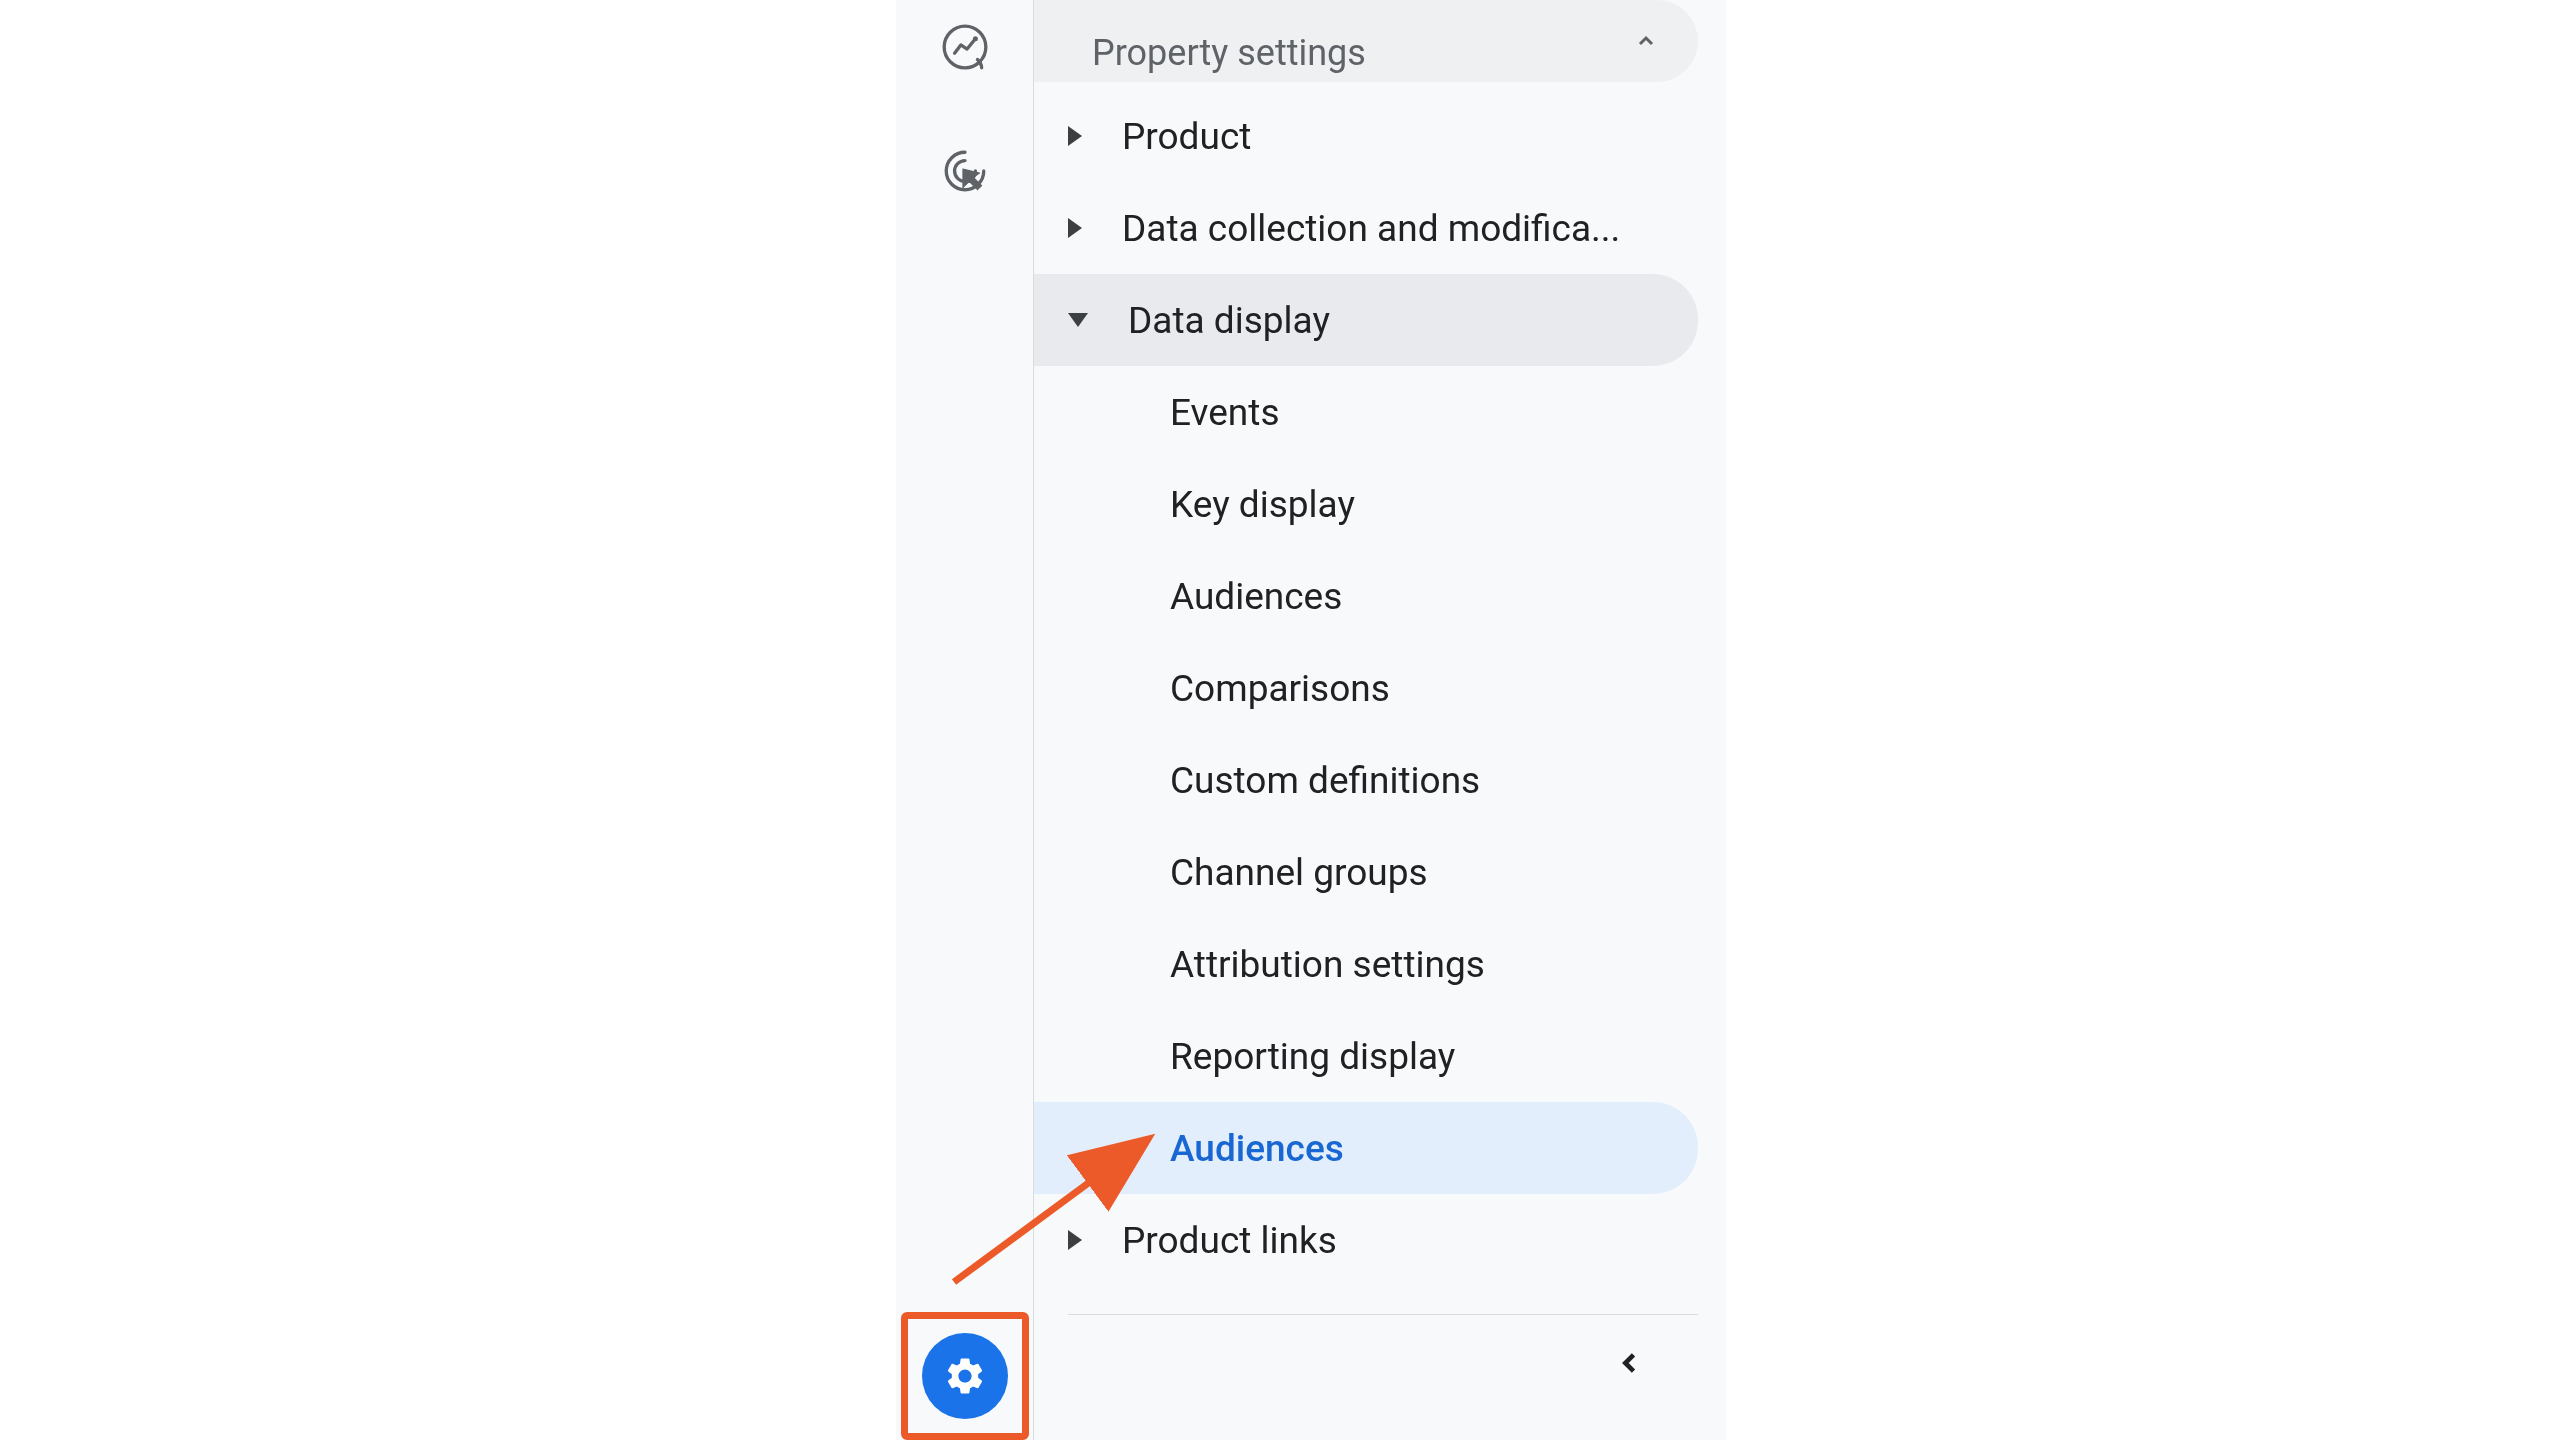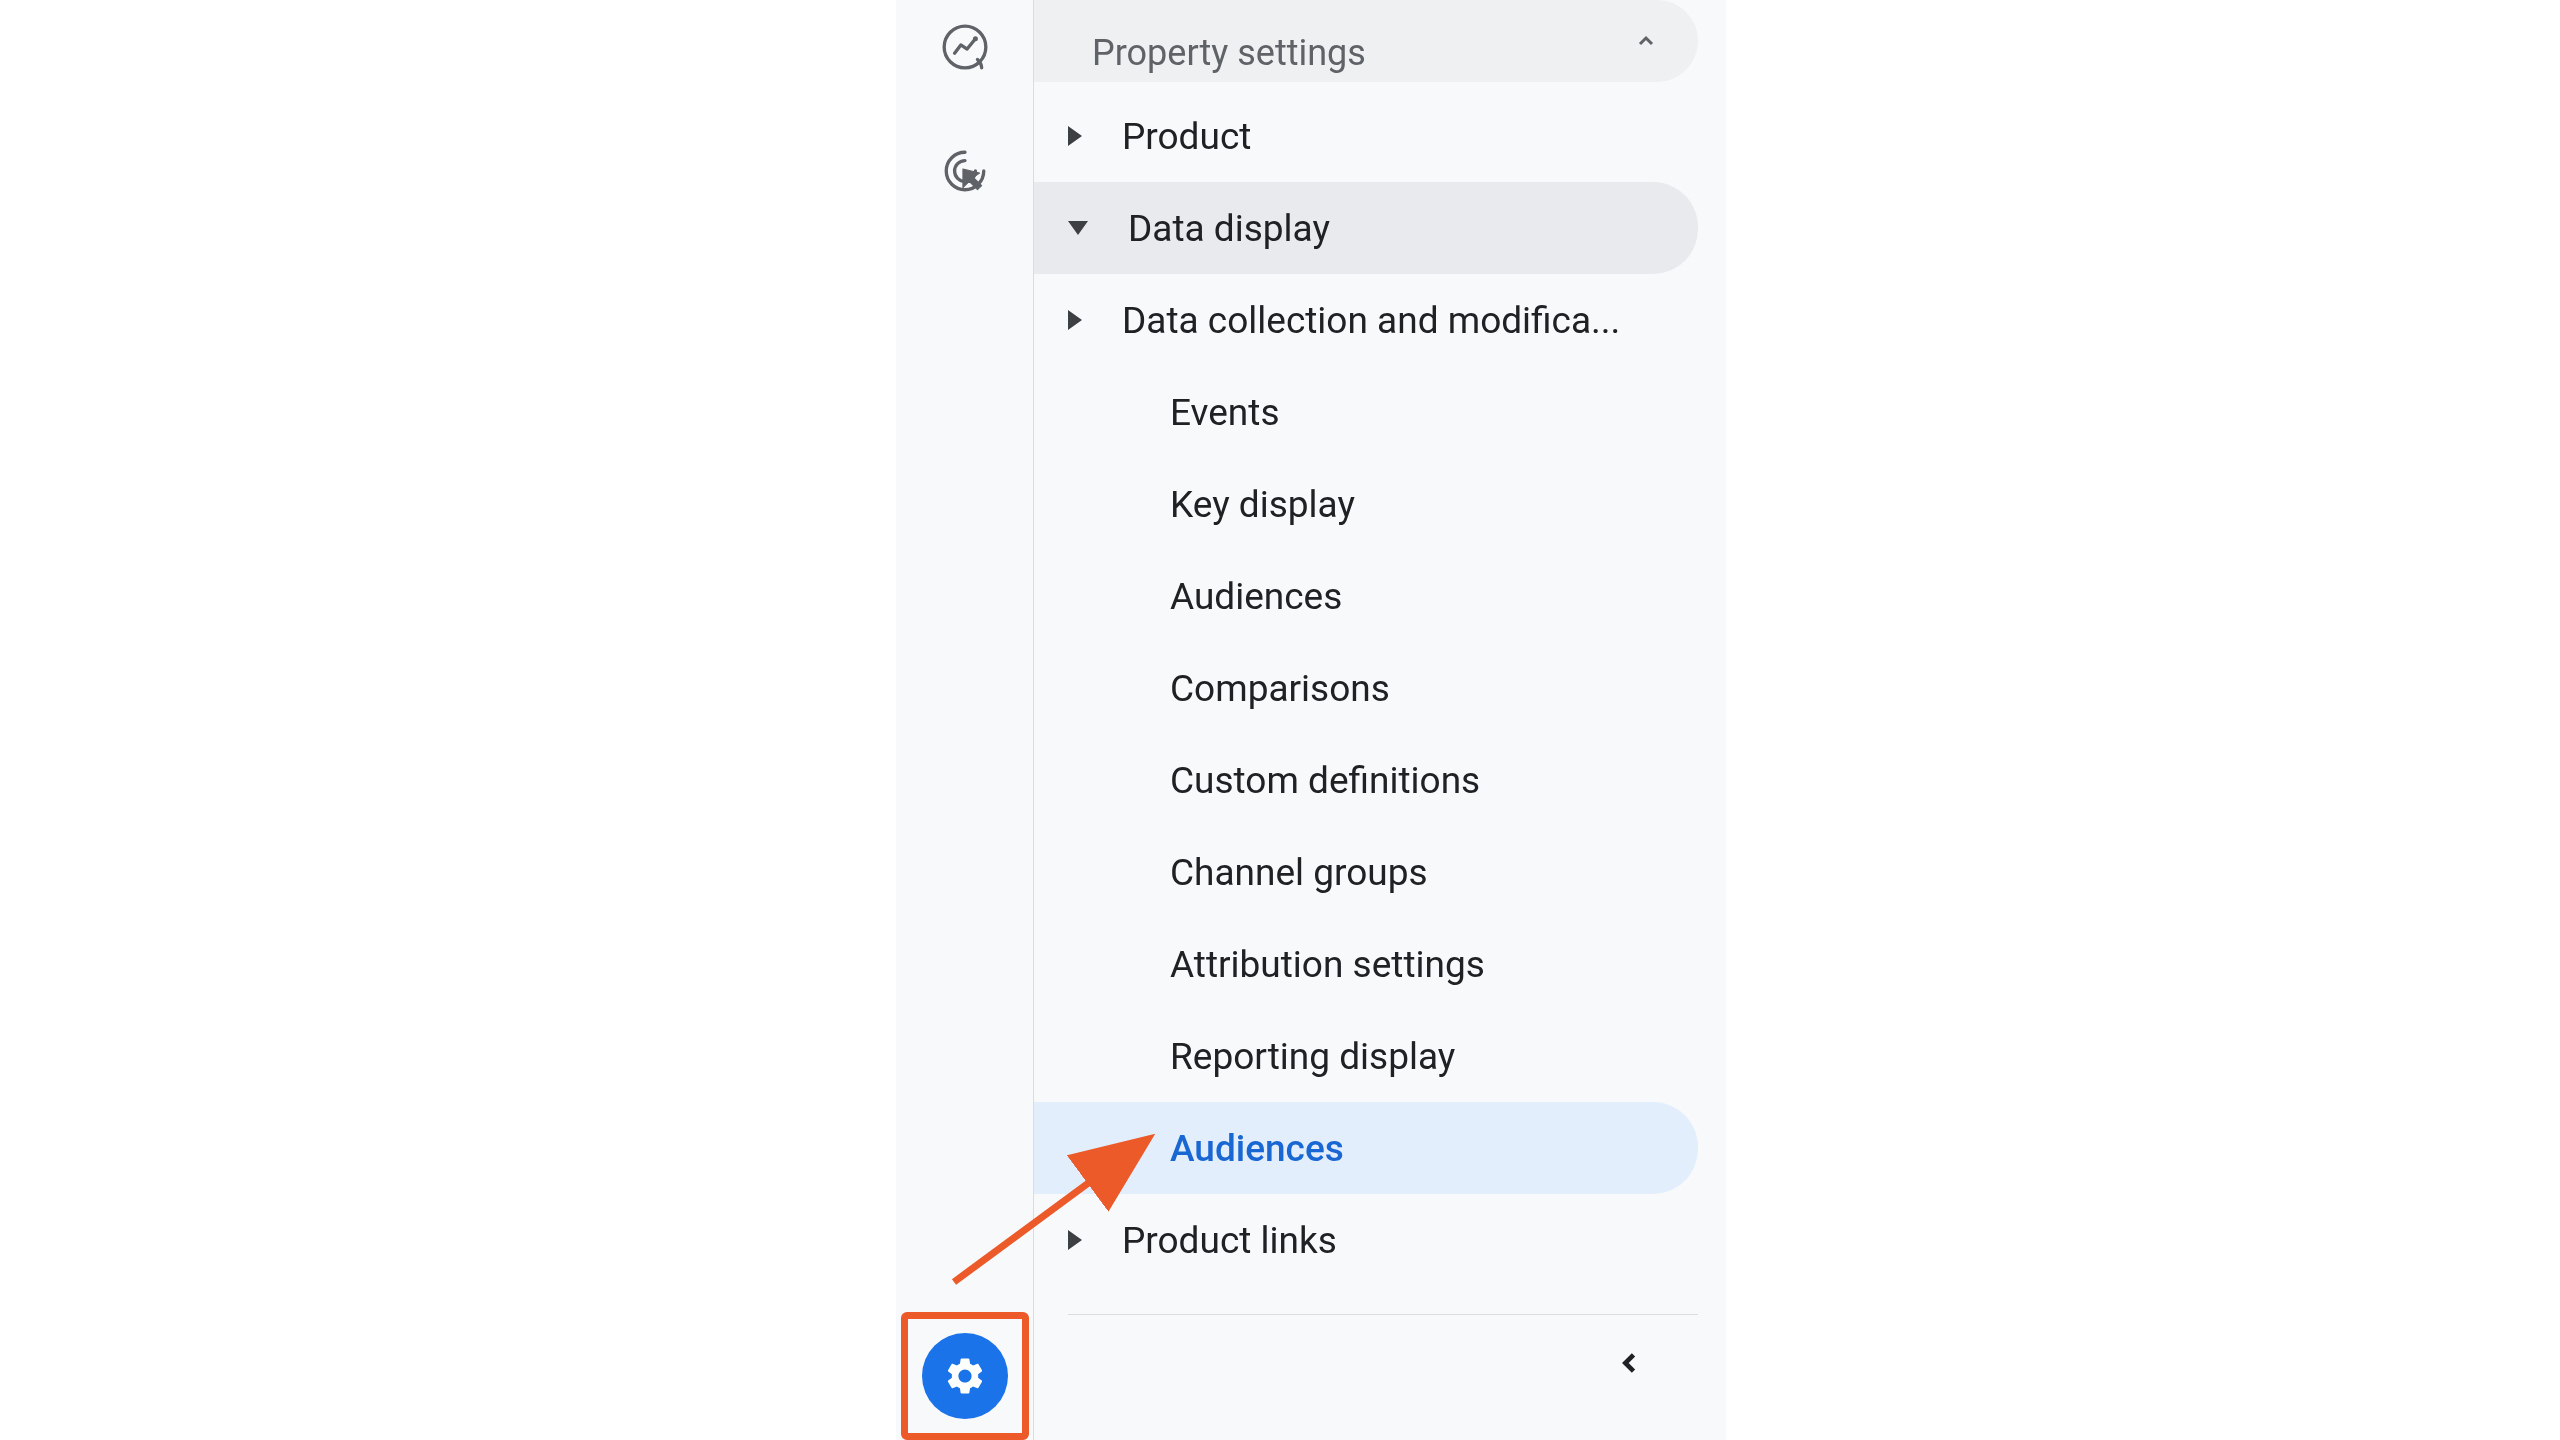--- a/index.html
+++ b/index.html
@@ -237,28 +237,28 @@
             <path d="M6 15 L12 9 L18 15"></path>
           </svg>
       </span>
     </div>
 
     <div class="nav-item">
       <span class="triangle triangle-right"></span>
       <span class="nav-label">Product</span>
     </div>
 
+    <div class="nav-item">
+      <span class="triangle triangle-right"></span>
+      <span class="nav-label">Data collection and modifica...</span>
+    </div>
+
     <div class="nav-item expanded-parent">
       <span class="triangle triangle-down"></span>
       <span class="nav-label">Data display</span>
-    </div>
-
-    <div class="nav-item">
-      <span class="triangle triangle-right"></span>
-      <span class="nav-label">Data collection and modifica...</span>
     </div>
 
     <div class="sub-item">
       <span class="sub-label">Events</span>
     </div>
     <div class="sub-item">
       <span class="sub-label">Key display</span>
     </div>
     <div class="sub-item">
       <span class="sub-label">Audiences</span>

